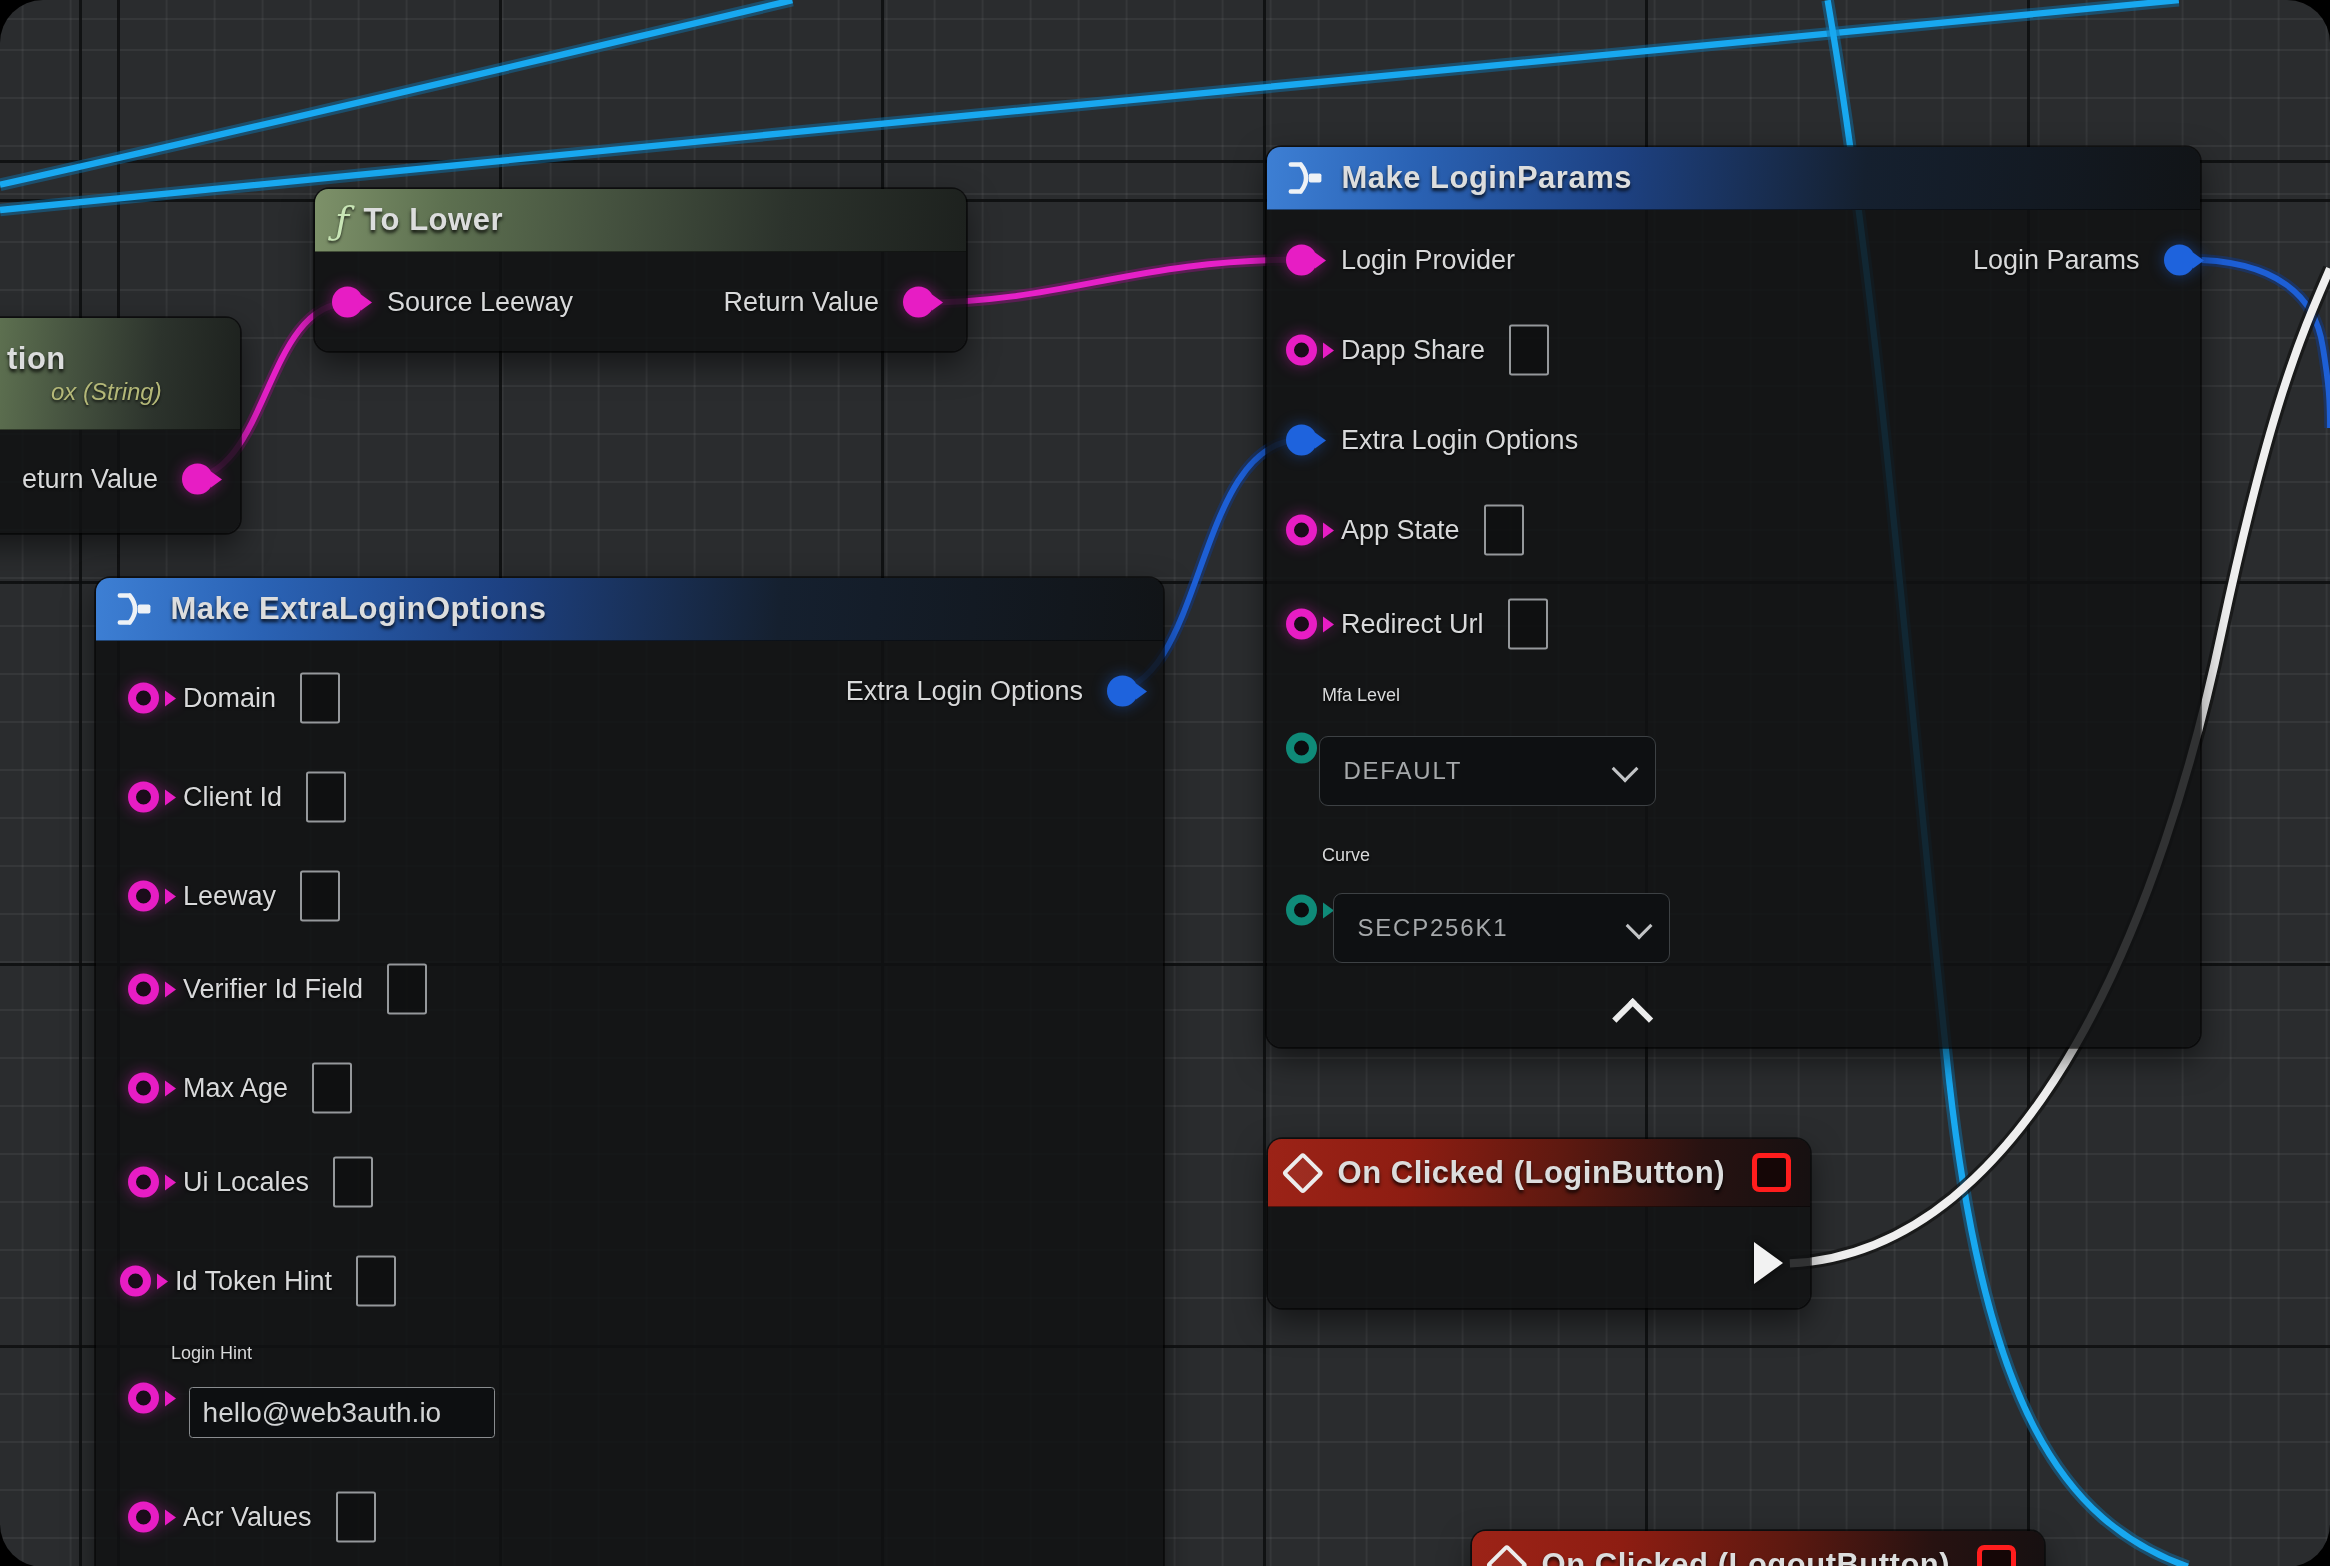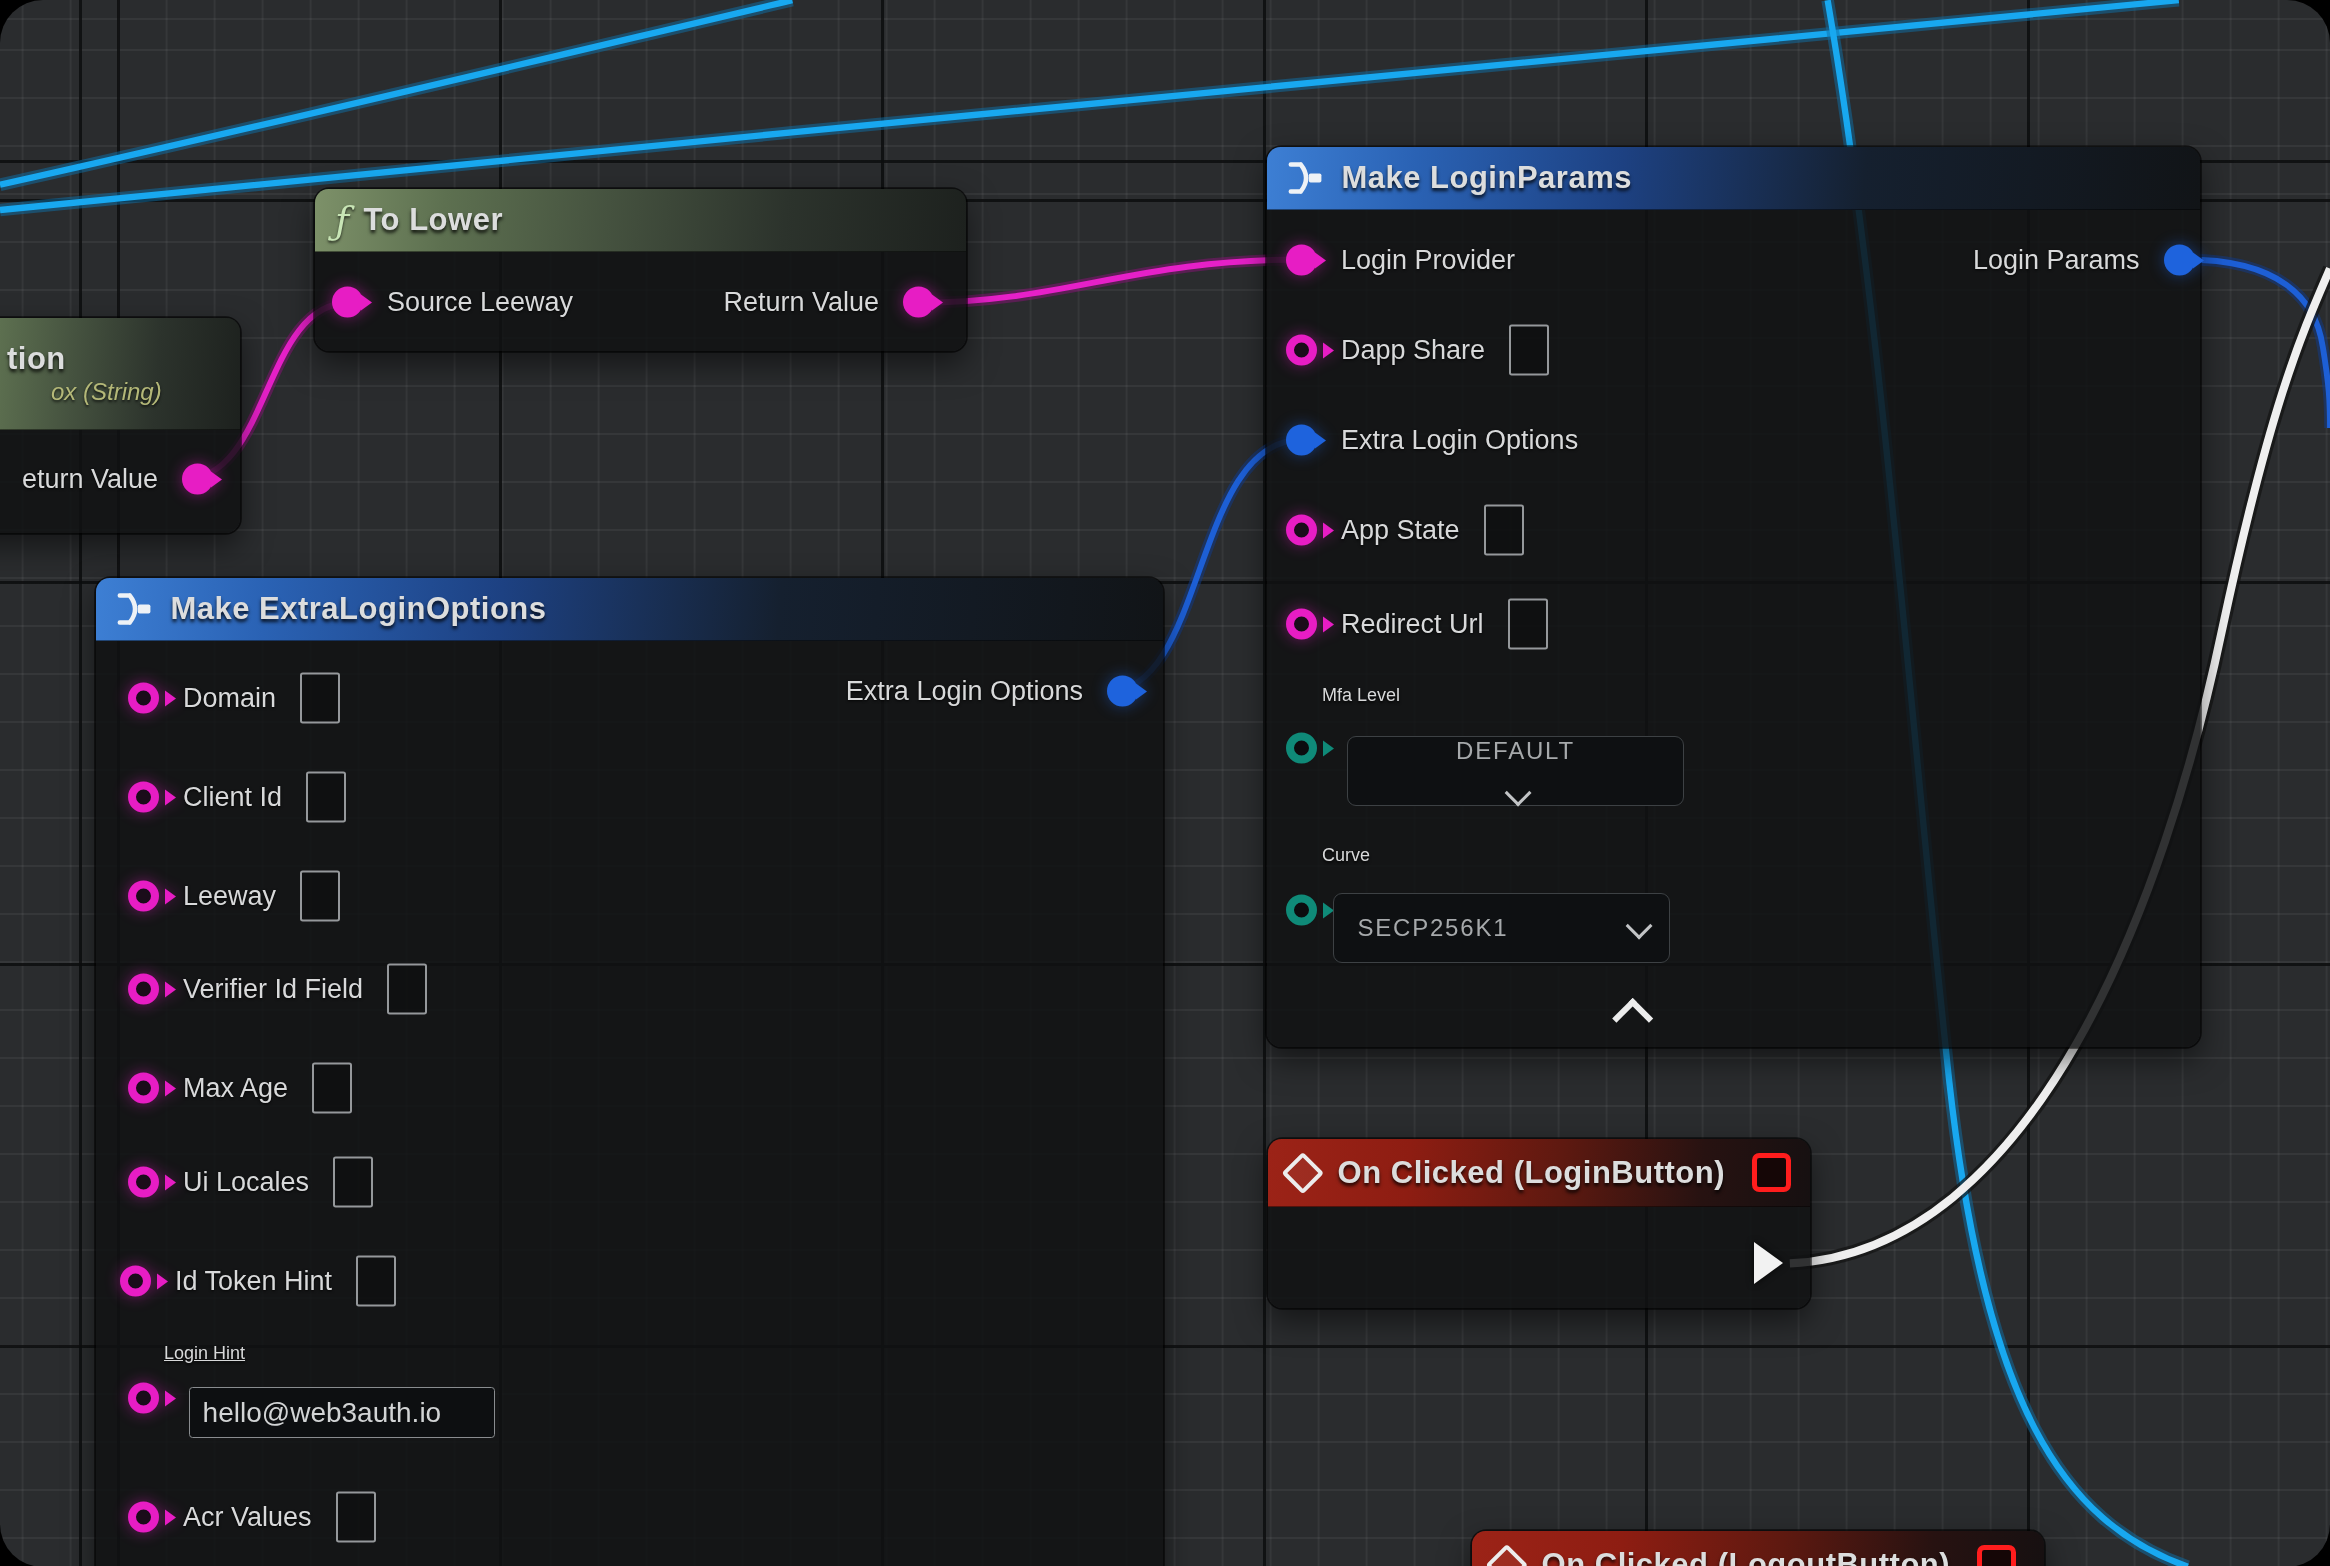--- a/index.html
+++ b/index.html
@@ -166,21 +166,21 @@
     <div class="row" style="left:32px;top:604px;">
       <span class="pin hollow magenta"></span>
       <span class="plabel">Ui Locales</span>
       <span class="cb"></span>
     </div>
     <div class="row" style="left:24px;top:703px;">
       <span class="pin hollow magenta"></span>
       <span class="plabel">Id Token Hint</span>
       <span class="cb"></span>
     </div>
-    <div class="grouplabel" style="left:68px;top:765px;text-decoration:underline;">Login Hint</div>
+    <div class="grouplabel" style="left:75px;top:765px;">Login Hint</div>
     <div class="row" style="left:32px;top:820px;">
       <span class="pin hollow magenta"></span>
     </div>
     <div class="tf" style="left:93px;top:809px;width:279px;">
       <span>hello@web3auth.io</span>
     </div>
     <div class="row" style="left:32px;top:939px;">
       <span class="pin hollow magenta"></span>
       <span class="plabel">Acr Values</span>
       <span class="cb"></span>
@@ -219,21 +219,21 @@
     </div>
     <div class="row" style="left:19px;top:477px;">
       <span class="pin hollow magenta"></span>
       <span class="plabel">Redirect Url</span>
       <span class="cb"></span>
     </div>
     <div class="grouplabel" style="left:55px;top:538px;">Mfa Level</div>
     <div class="row" style="left:19px;top:601px;">
       <span class="pin hollow teal"></span>
     </div>
-    <div class="dd" style="left:80px;top:589px;flex-direction:column;">
+    <div class="dd" style="left:52px;top:589px;">
       <span class="dd-text">DEFAULT</span>
       <span class="chev"></span>
     </div>
     <div class="grouplabel" style="left:55px;top:698px;">Curve</div>
     <div class="row" style="left:19px;top:763px;">
       <span class="pin hollow teal"></span>
     </div>
     <div class="dd" style="left:66px;top:746px;">
       <span class="dd-text">SECP256K1</span>
       <span class="chev"></span>

